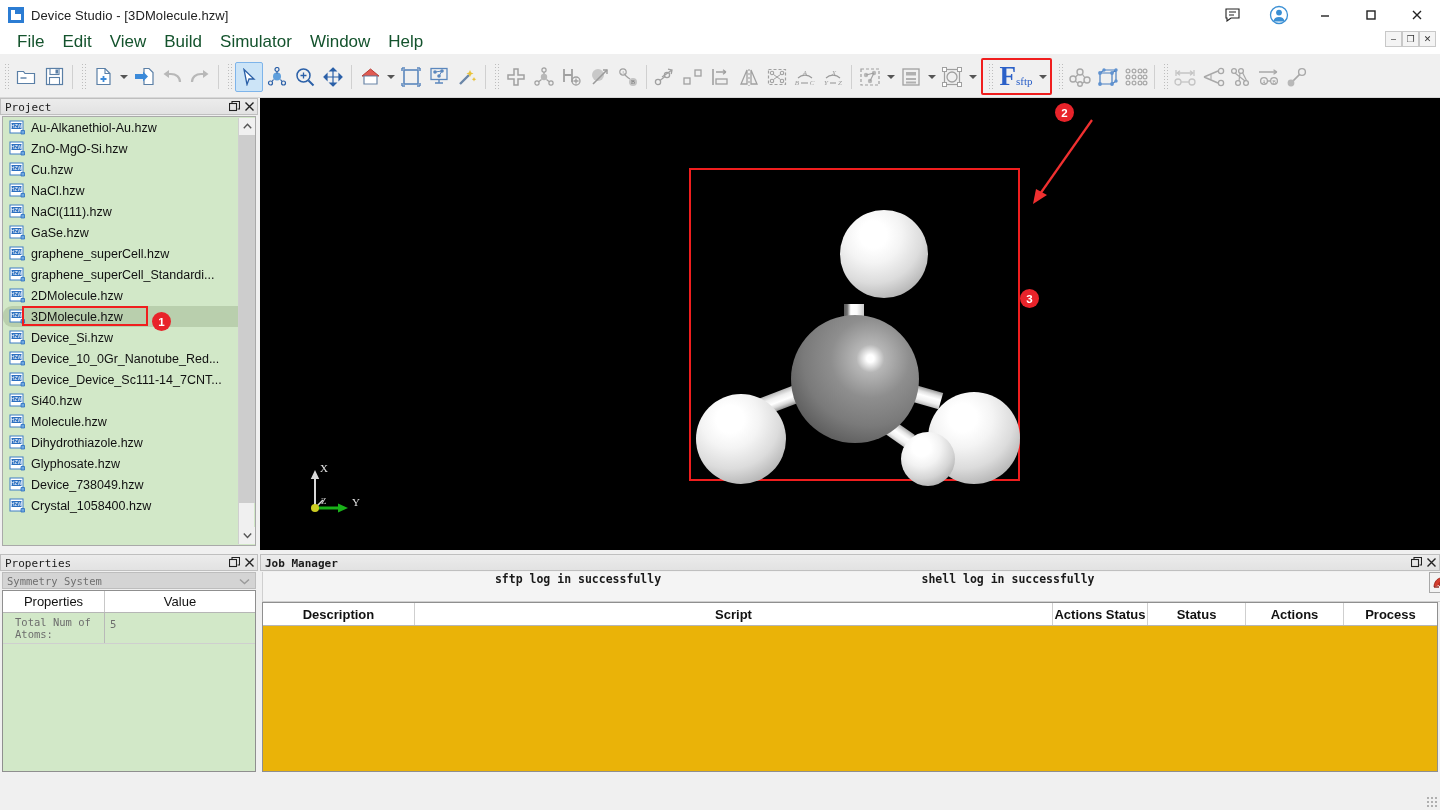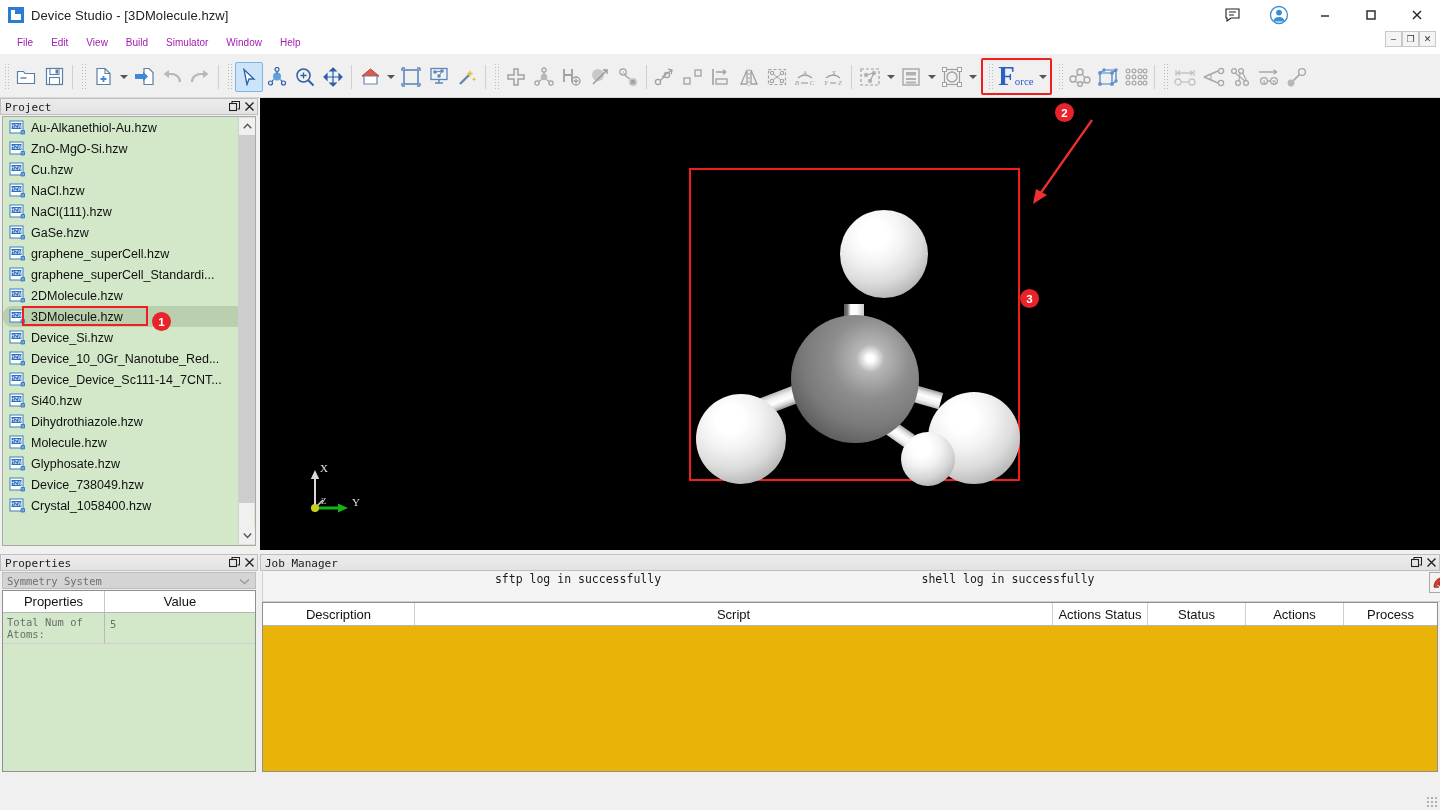--- a/index.html
+++ b/index.html
@@ -40,21 +40,21 @@
     width: 46px; height: 30px; display: flex; align-items: center; justify-content: center;
     flex: none;
   }
 
   
   .menubar {
     position: absolute; left: 0; top: 30px; width: 1440px; height: 24px;
     background: #ffffff; display: flex; align-items: center; padding-left: 8px;
   }
   .menubar .mi {
-    padding: 3px 9px; font-size: 10px; color: #a21caf; cursor: default;
+    padding: 3px 9px; font-size: 17px; color: #14532d; cursor: default;
   }
   .mdi-ctrls {
     position: absolute; right: 4px; top: 31px; display: flex; gap: 0px;
   }
   .mdi-btn {
     width: 17px; height: 16px; border: 1px solid #c8c8c8; background: #f4f4f4;
     display: flex; align-items: center; justify-content: center;
     font-size: 9px; color: #333; line-height: 1;
   }
 
@@ -152,21 +152,21 @@
   }
   .ptab-head { display: flex; height: 22px; background: #ffffff; border-bottom: 1px solid #b6b6b6; }
   .ptab-head div {
     display: flex; align-items: center; justify-content: center;
     font-size: 13px; color: #111;
   }
   .ptab-head .c1 { width: 102px; border-right: 1px solid #c8c8c8; }
   .ptab-head .c2 { flex: 1 1 auto; }
   .ptab-row { display: flex; min-height: 28px; border-bottom: 1px solid #cfcfcf; }
   .ptab-row .c1 {
-    width: 102px; border-right: 1px solid #b9b9b9; padding: 3px 4px;
+    width: 102px; border-right: 1px solid #b9b9b9; padding: 3px 12px;
     font-family: "DejaVu Sans Mono", monospace; font-size: 10.5px; color: #6d6d6d;
     line-height: 1.15;
   }
   .ptab-row .c2 {
     flex: 1 1 auto; padding: 5px 5px;
     font-family: "DejaVu Sans Mono", monospace; font-size: 10.5px; color: #6d6d6d;
   }
 
   
   #viewport-panel { position: absolute; left: 260px; top: 98px; width: 1180px; height: 452px; background:#000; }
@@ -182,21 +182,21 @@
   .bond { position: absolute; transform-origin: 0 50%; }
 
   .callout {
     position: absolute; width: 19px; height: 19px; border-radius: 50%;
     background: #e8232a; color: #fff; font-size: 11.5px; font-weight: bold;
     display: flex; align-items: center; justify-content: center;
     font-family: "Liberation Sans", sans-serif;
   }
 
   
-  #job-panel { position: absolute; left: 260px; top: 554px; width: 1180px; height: 236px; }
+  #job-panel { position: absolute; left: 260px; top: 554px; width: 1180px; height: 236px; font-weight: bold; }
   #job-log {
     position: absolute; left: 2px; top: 18px; width: 1320px; height: 30px;
     background: #f4f4f4; border: 1px solid #cfcfcf; border-top: none;
     display: flex; align-items: flex-start;
   }
   .log-msg {
     font-family: "DejaVu Sans Mono", monospace; font-size: 11.5px; color: #1a1a1a;
     text-align: center;
   }
   #job-toolbar { display: flex; align-items: center; margin-left: auto; margin-right: 6px; }
@@ -526,21 +526,21 @@
         </svg>
     </div>
     <div class="tarrow">
         <i></i>
       </div>
 
     <div class="force-wrap">
       <div class="grip"></div>
       <div class="force-btn">
         <span class="force-F">F</span>
-          <span class="force-orce">orce</span>
+          <span class="force-orce">sftp</span>
       </div>
       <div class="tarrow">
           <i></i>
         </div>
     </div>
 
     <div class="grip"></div>
     <div class="tbtn">
       <svg width="24" height="20" viewBox="0 0 24 20">
           <circle cx="5" cy="12" r="3" fill="none" stroke="#a8a8a8" stroke-width="1.4"></circle>
@@ -802,32 +802,32 @@
           </div>
           <div class="tree-row">
             <span class="ficon">
               <svg width="17" height="15" viewBox="0 0 17 15">
                 <rect x="1" y="1" width="13" height="12" fill="#ffffff" stroke="#3c7cc4" stroke-width="1"></rect>
                 <rect x="2.5" y="3" width="10" height="6" fill="#2b6fc0"></rect>
                 <text x="7.5" y="8.2" font-size="4.8" fill="#ffffff" text-anchor="middle" font-family="sans-serif">HZW</text>
                 <path d="M12 10.5h3.5v3.5H12z" fill="#6ea8e0" stroke="#2b6fc0" stroke-width=".8"></path>
               </svg>
             </span>
+            <span>Molecule.hzw</span>
+          </div>
+          <div class="tree-row">
+            <span class="ficon">
+              <svg width="17" height="15" viewBox="0 0 17 15">
+                <rect x="1" y="1" width="13" height="12" fill="#ffffff" stroke="#3c7cc4" stroke-width="1"></rect>
+                <rect x="2.5" y="3" width="10" height="6" fill="#2b6fc0"></rect>
+                <text x="7.5" y="8.2" font-size="4.8" fill="#ffffff" text-anchor="middle" font-family="sans-serif">HZW</text>
+                <path d="M12 10.5h3.5v3.5H12z" fill="#6ea8e0" stroke="#2b6fc0" stroke-width=".8"></path>
+              </svg>
+            </span>
             <span>Dihydrothiazole.hzw</span>
-          </div>
-          <div class="tree-row">
-            <span class="ficon">
-              <svg width="17" height="15" viewBox="0 0 17 15">
-                <rect x="1" y="1" width="13" height="12" fill="#ffffff" stroke="#3c7cc4" stroke-width="1"></rect>
-                <rect x="2.5" y="3" width="10" height="6" fill="#2b6fc0"></rect>
-                <text x="7.5" y="8.2" font-size="4.8" fill="#ffffff" text-anchor="middle" font-family="sans-serif">HZW</text>
-                <path d="M12 10.5h3.5v3.5H12z" fill="#6ea8e0" stroke="#2b6fc0" stroke-width=".8"></path>
-              </svg>
-            </span>
-            <span>Molecule.hzw</span>
           </div>
           <div class="tree-row">
             <span class="ficon">
               <svg width="17" height="15" viewBox="0 0 17 15">
                 <rect x="1" y="1" width="13" height="12" fill="#ffffff" stroke="#3c7cc4" stroke-width="1"></rect>
                 <rect x="2.5" y="3" width="10" height="6" fill="#2b6fc0"></rect>
                 <text x="7.5" y="8.2" font-size="4.8" fill="#ffffff" text-anchor="middle" font-family="sans-serif">HZW</text>
                 <path d="M12 10.5h3.5v3.5H12z" fill="#6ea8e0" stroke="#2b6fc0" stroke-width=".8"></path>
               </svg>
             </span>

